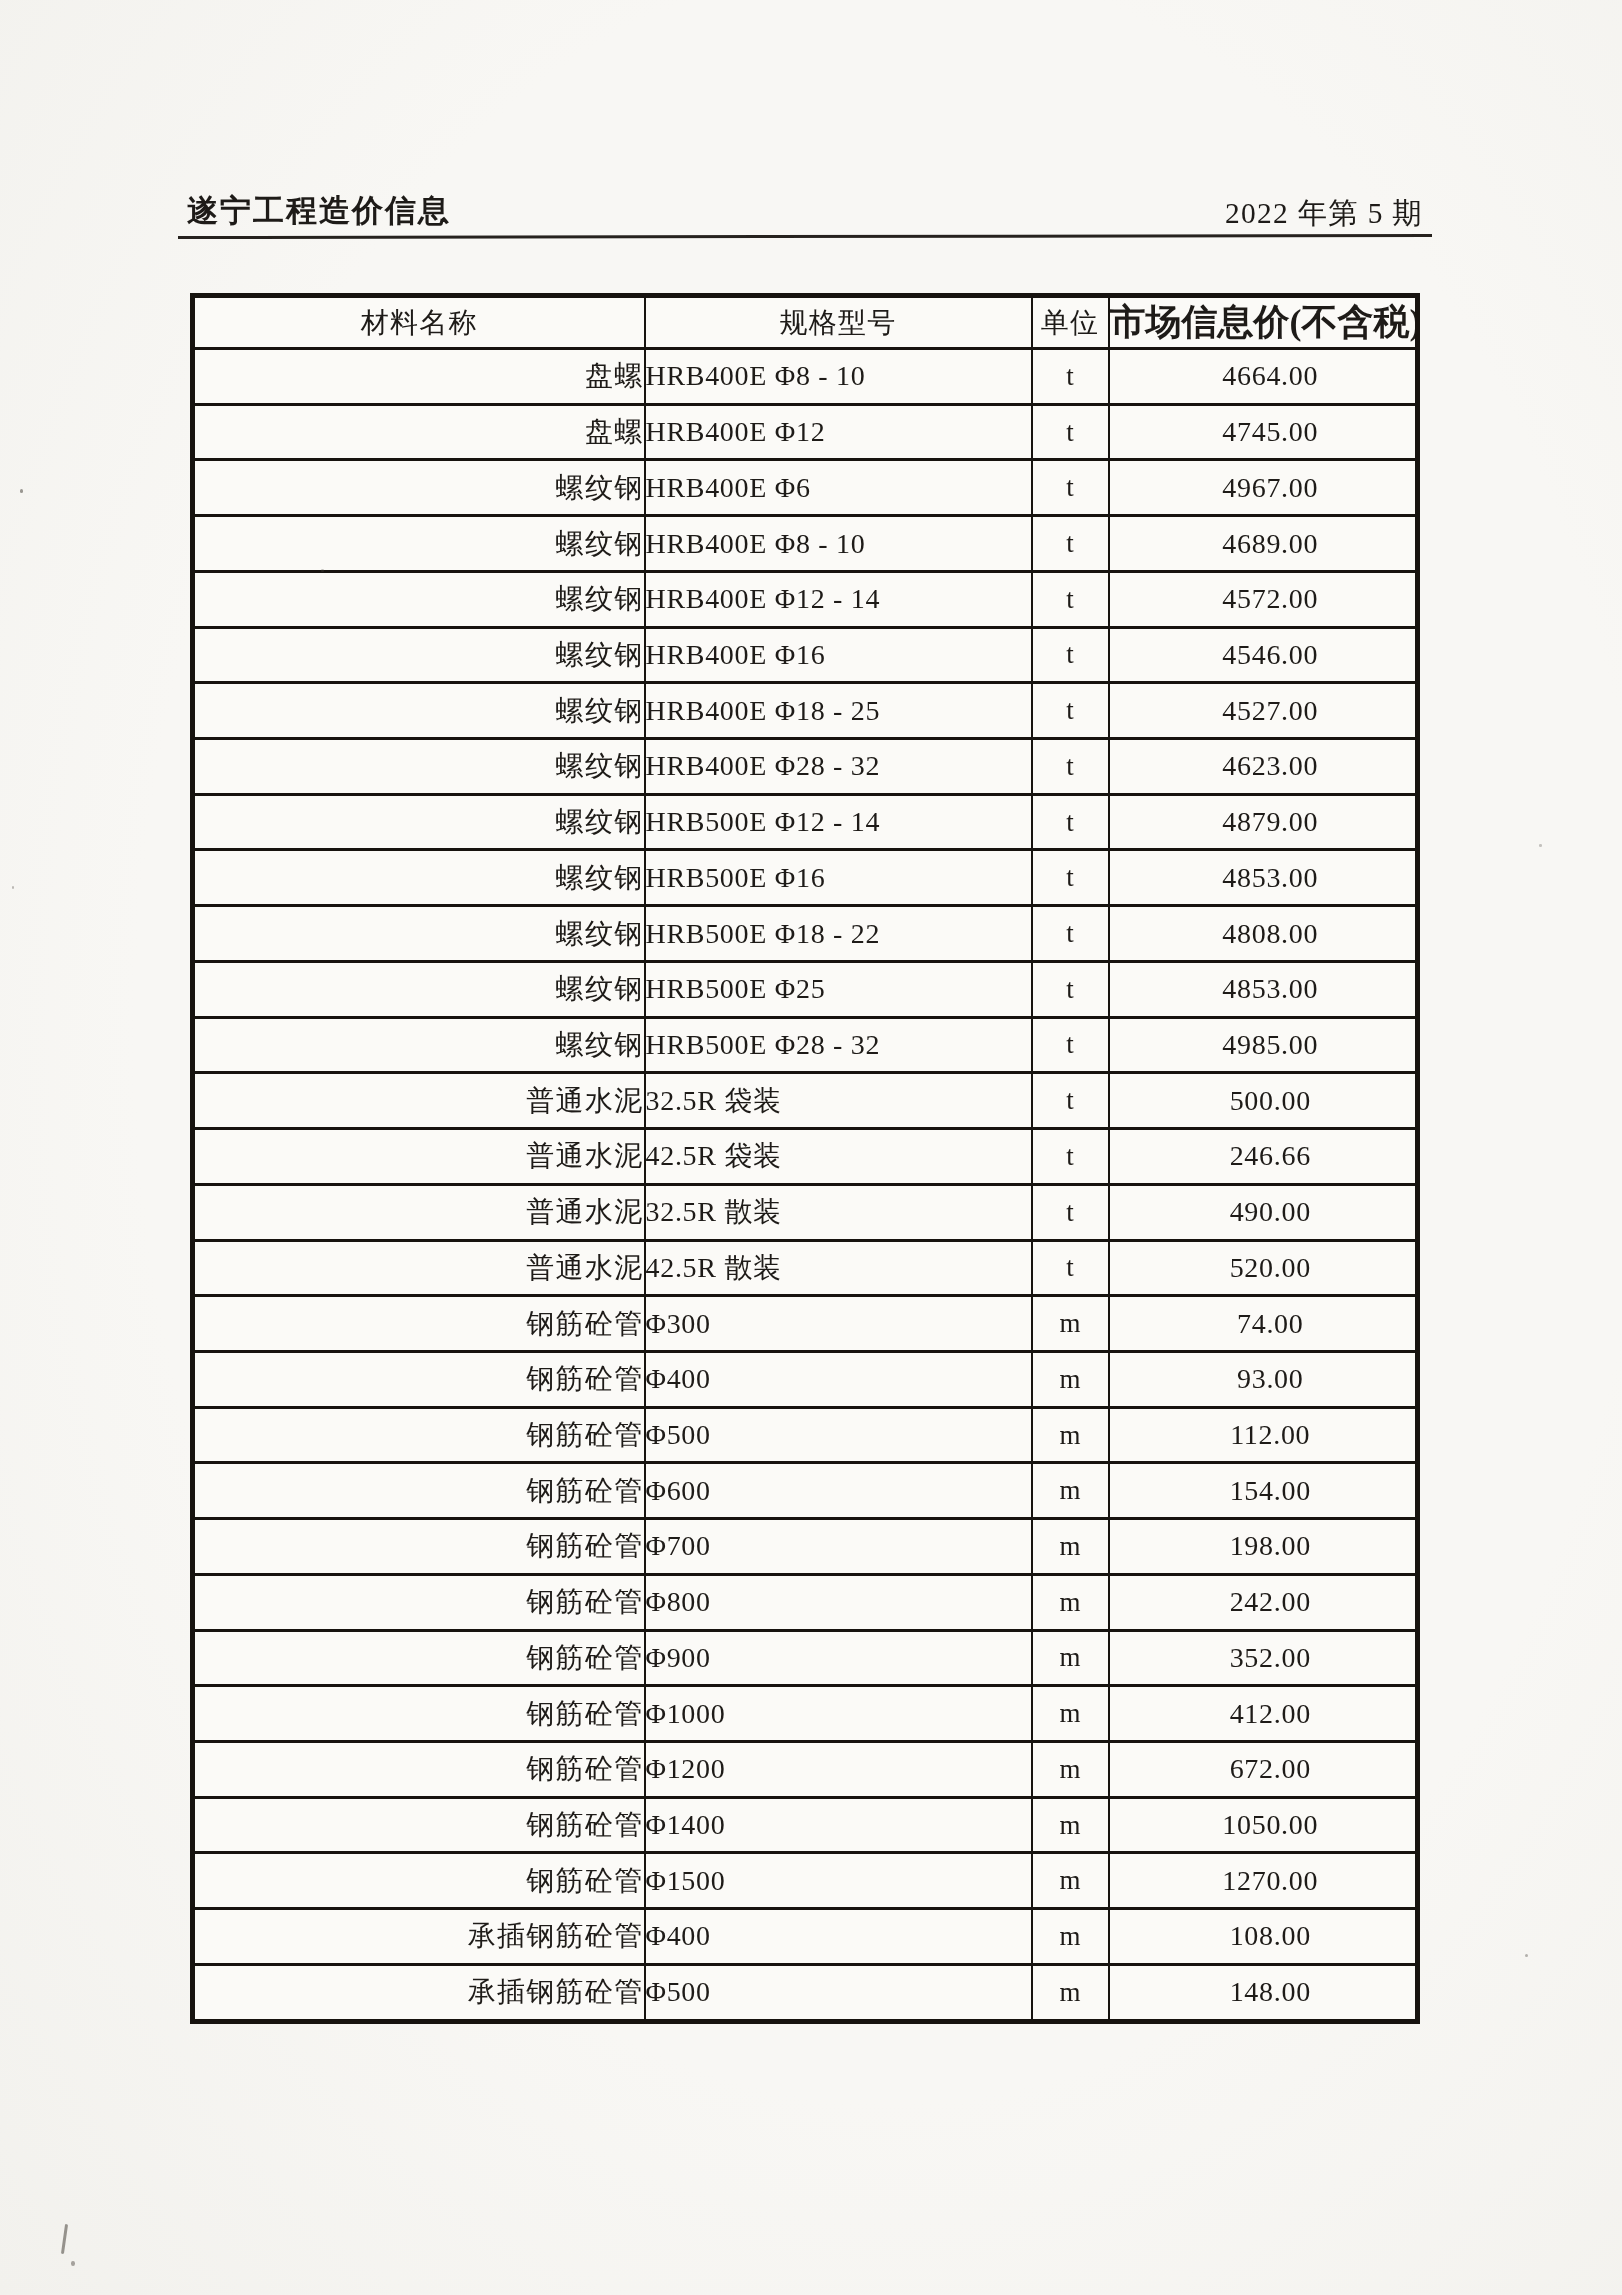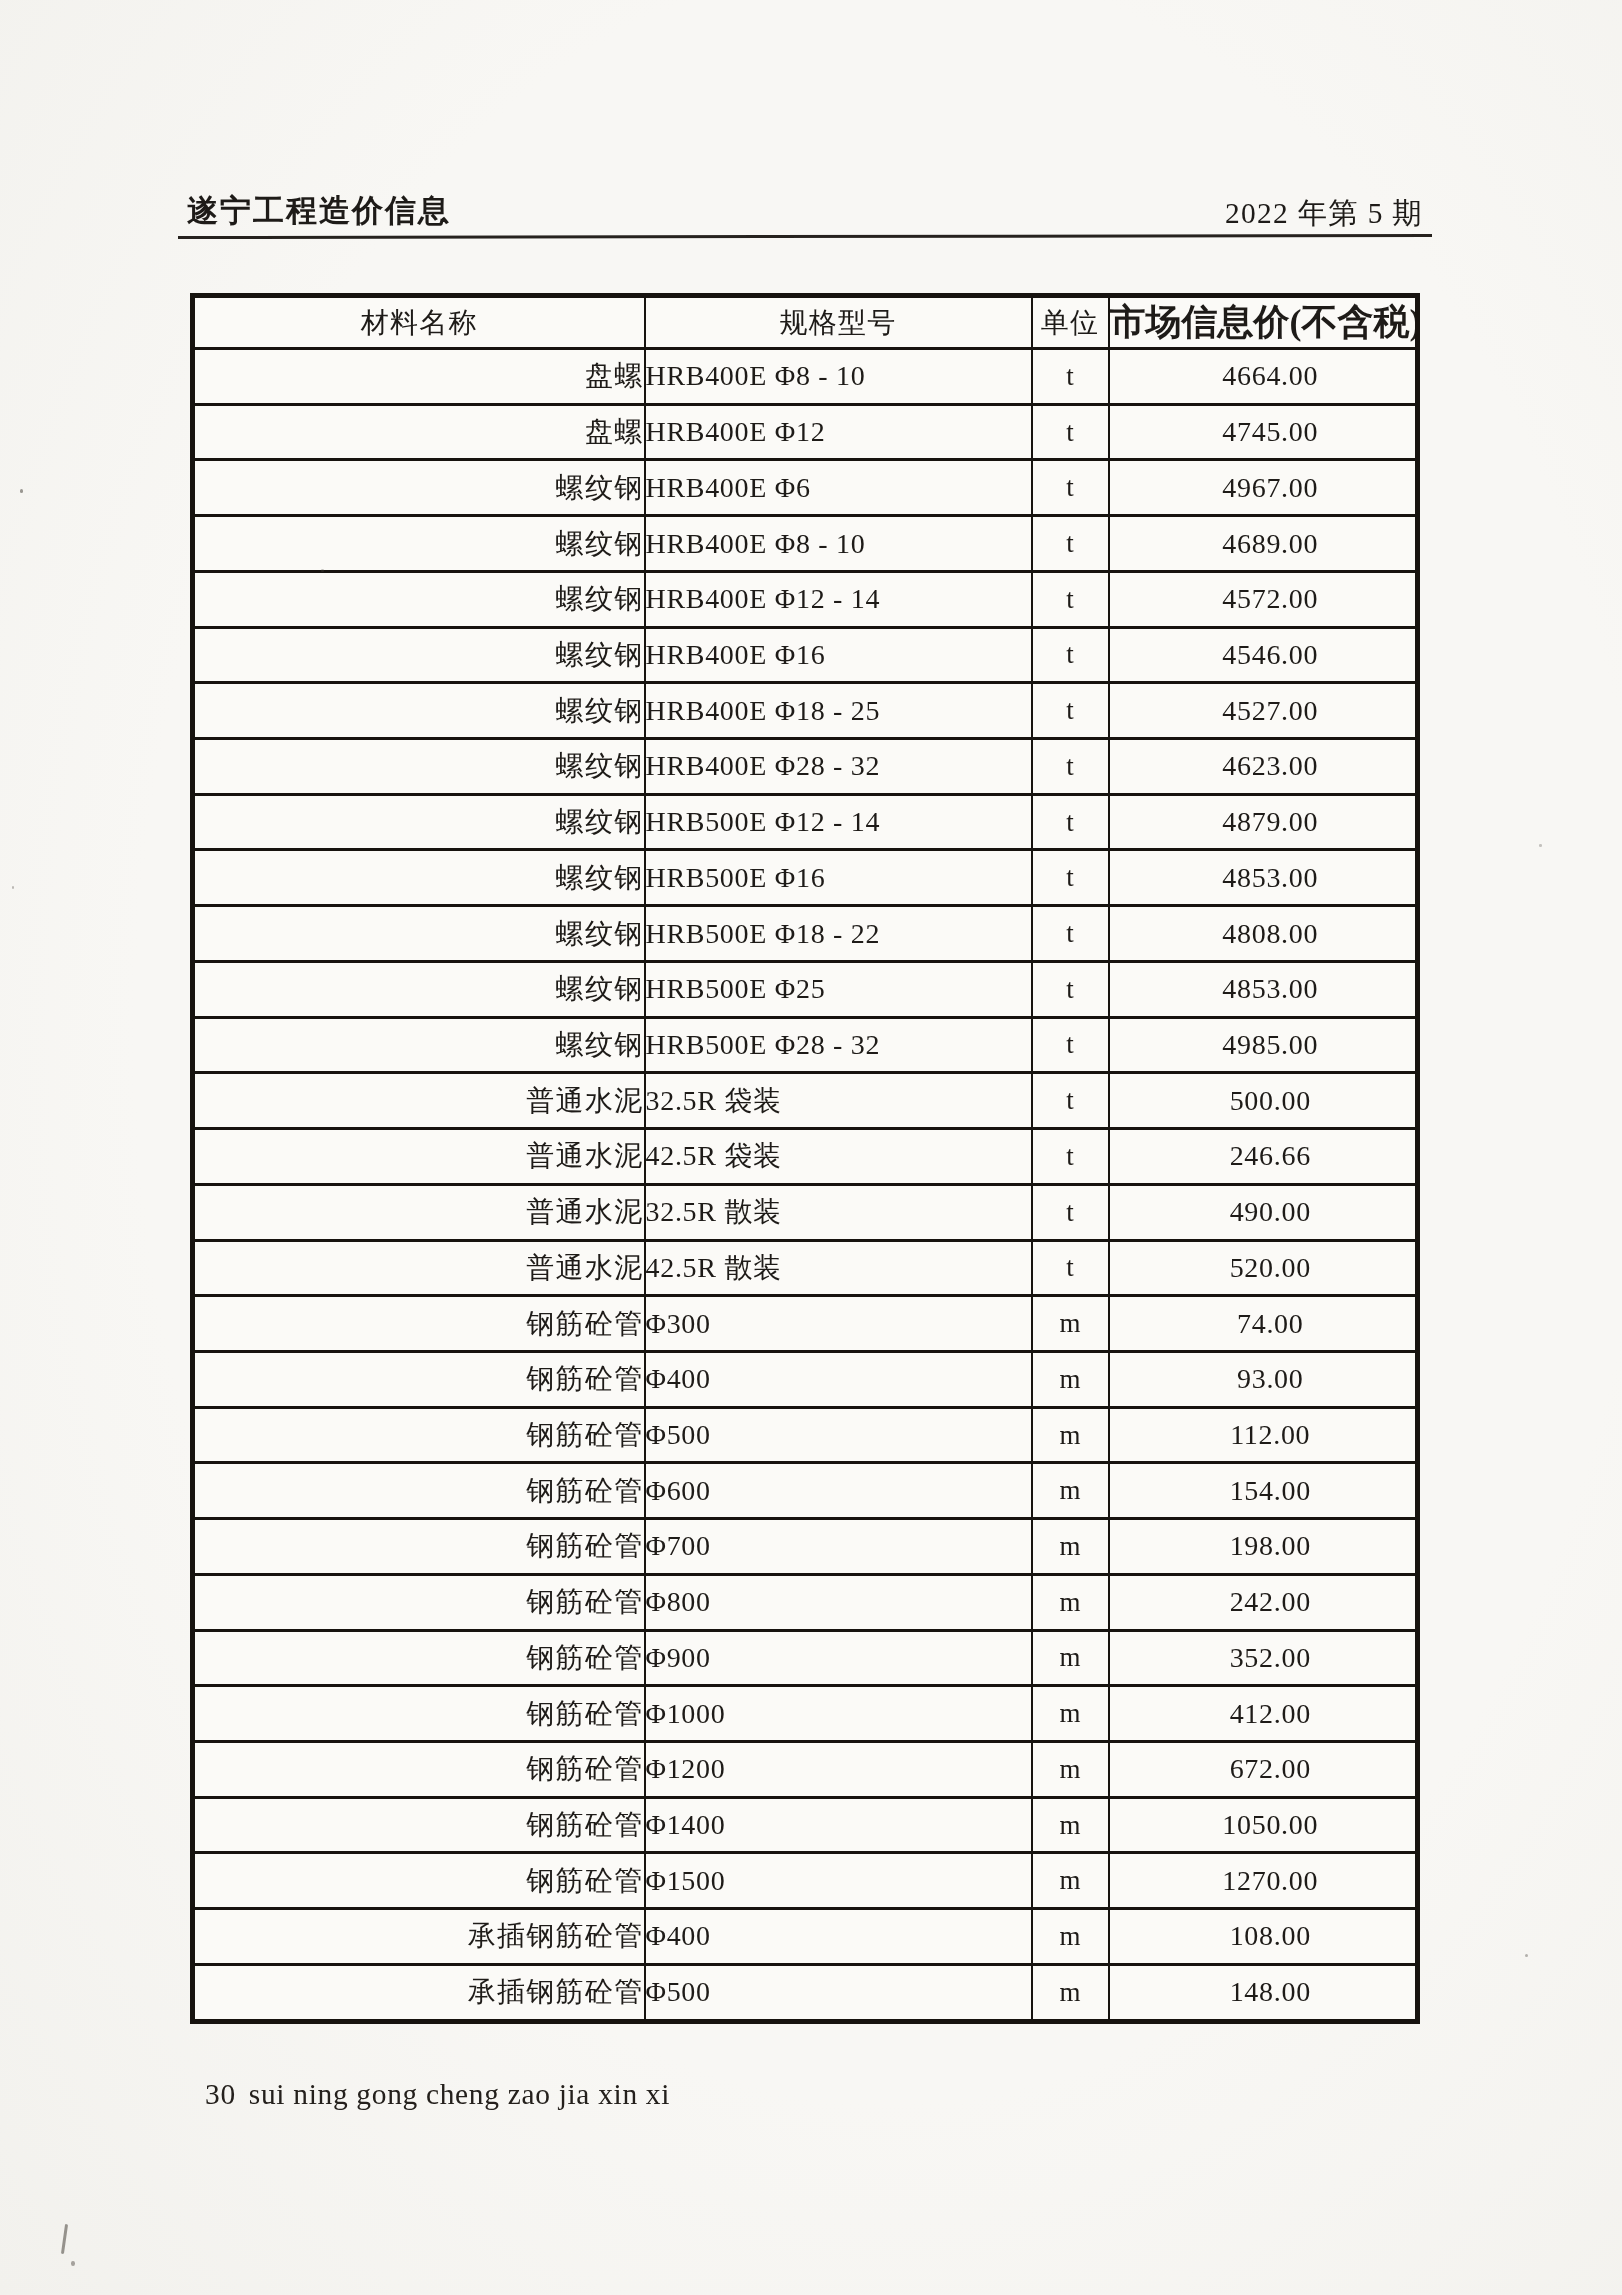--- a/index.html
+++ b/index.html
@@ -353,24 +353,20 @@
     <tr>
       <td class="c-name">承插钢筋砼管</td>
       <td class="c-spec">Φ500</td>
       <td class="c-unit">m</td>
       <td class="c-price">148.00</td>
     </tr>
   </tbody>
     </table>
   </div>
 
-  <div class="doc-footer">
-    <span>30</span>
-    <span>sui ning gong cheng zao jia xin xi</span>
-  </div>
 
   <div class="speck s1"></div>
   <div class="speck s2"></div>
   <div class="speck s3"></div>
   <div class="speck s4"></div>
   <div class="speck s5"></div>
   <div class="pen-mark"></div>
   <div class="pen-dot"></div>
 
 </div>

